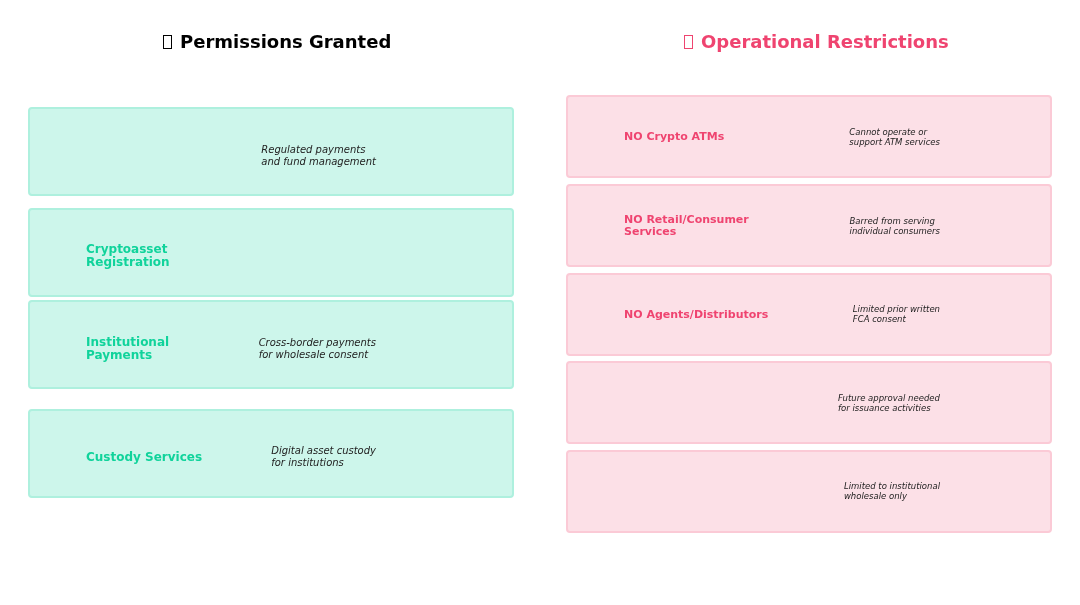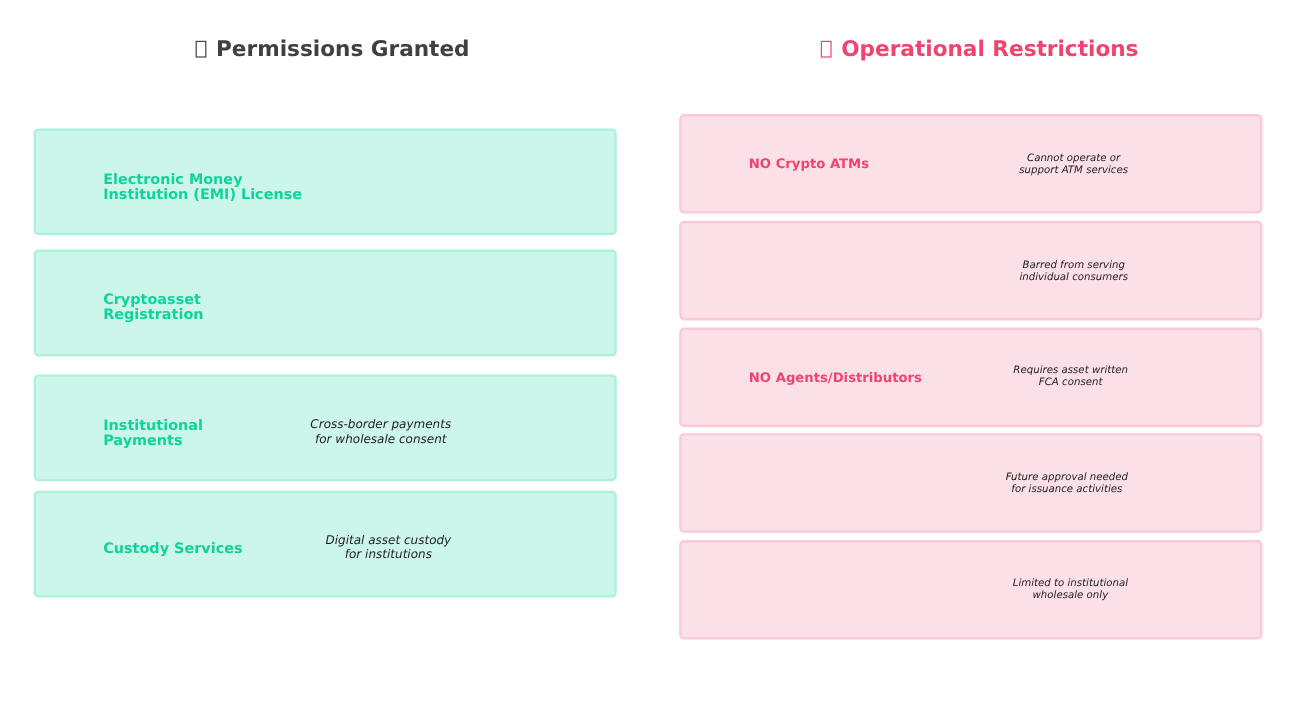--- a/index.html
+++ b/index.html
@@ -2,78 +2,80 @@
 <html><head>
 <meta charset="utf-8">
 <style>
   html, body { margin:0; padding:0; background:#ffffff; }
   body { width:1080px; height:605px; position:relative; overflow:hidden;
          font-family:"DejaVu Sans", sans-serif; }
   .heading { position:absolute; top:31px; font-weight:bold; font-size:18px;
              white-space:nowrap; }
   .heading .tofu { display:inline-block; width:9px; height:14px; border:1.3px solid currentColor;
                    margin-right:8px; vertical-align:-1px; box-sizing:border-box; }
-  #h-left { left:163px; color:#404040;text-align:right; }
+  #h-left { left:163px; color:#000000;text-align:right; }
   #h-right { left:684px; color:#ef4470; }
 
   .box { position:absolute; border-radius:4px; box-sizing:border-box; }
   .box.grant { left:28px; width:486px; height:89px; background:#cdf6eb; border:2px solid #aef0de; }
   .box.restrict { left:566px; width:486px; height:83px; background:#fce0e7; border:2px solid #fbcad6; }
 
   .title { position:absolute; font-weight:bold; font-size:12px; line-height:12.5px; white-space:pre-line; }
   .grant .title { left:56px; color:#10d39b; }
   .restrict .title { left:56px; color:#ef4470; font-size:11px; line-height:12px; }
 
   .desc { position:absolute; font-style:italic; font-size:10px; line-height:11.5px;
-          color:#222; text-align:center; white-space:pre-line; }
+          color:#222; text-align:left; white-space:pre-line; }
   .grant .desc { right:136px; font-size:10px; }
   .restrict .desc { right:110px; font-size:8.5px; line-height:10px; }
 </style>
 </head>
 <body>
 
 <div id="h-left" class="heading">
   <span class="tofu"></span><span>Permissions Granted</span>
 </div>
 <div id="h-right" class="heading">
   <span class="tofu"></span><span>Operational Restrictions</span>
 </div>
 
 <div class="box grant" style="top:107px">
-  <div class="title" style="top:34px">Electronic Money
-Institution (EMI) License</div>
+  <div class="desc" style="top:35px">Regulated payments
+and fund management</div>
 </div>
 <div class="box grant" style="top:208px">
   <div class="title" style="top:33px">Cryptoasset
 Registration</div>
 </div>
-<div class="box grant" style="top:312px">
+<div class="box grant" style="top:300px">
   <div class="title" style="top:34px">Institutional
 Payments</div>
   <div class="desc" style="top:35px">Cross-border payments
 for wholesale consent</div>
 </div>
 <div class="box grant" style="top:409px">
   <div class="title" style="top:40px">Custody Services</div>
   <div class="desc" style="top:34px">Digital asset custody
 for institutions</div>
 </div>
 
 <div class="box restrict" style="top:95px">
   <div class="title" style="top:34px">NO Crypto ATMs</div>
   <div class="desc" style="top:30px">Cannot operate or
 support ATM services</div>
 </div>
 <div class="box restrict" style="top:184px">
+  <div class="title" style="top:28px">NO Retail/Consumer
+Services</div>
   <div class="desc" style="top:30px">Barred from serving
 individual consumers</div>
 </div>
 <div class="box restrict" style="top:273px">
   <div class="title" style="top:34px">NO Agents/Distributors</div>
-  <div class="desc" style="top:29px">Requires asset written
+  <div class="desc" style="top:29px">Limited prior written
 FCA consent</div>
 </div>
 <div class="box restrict" style="top:361px">
   <div class="desc" style="top:30px">Future approval needed
 for issuance activities</div>
 </div>
 <div class="box restrict" style="top:450px">
   <div class="desc" style="top:29px">Limited to institutional
 wholesale only</div>
 </div>

